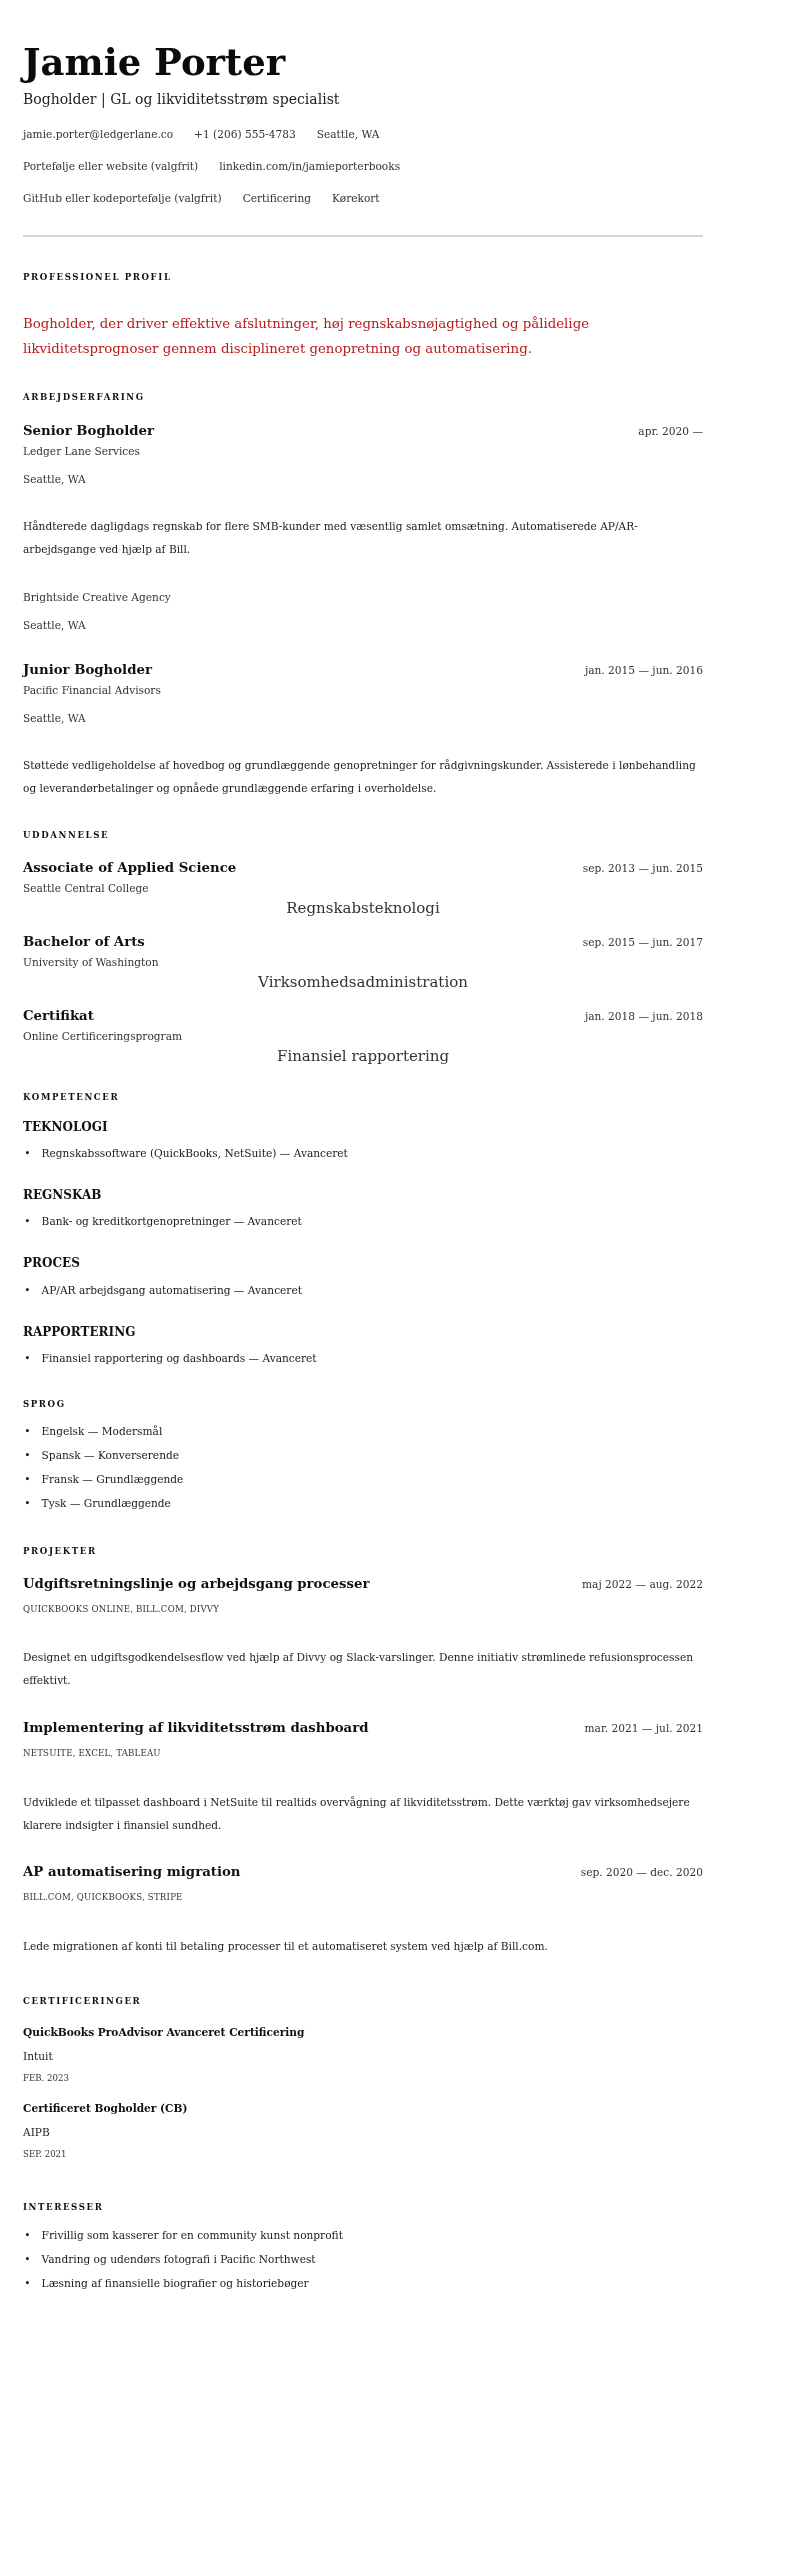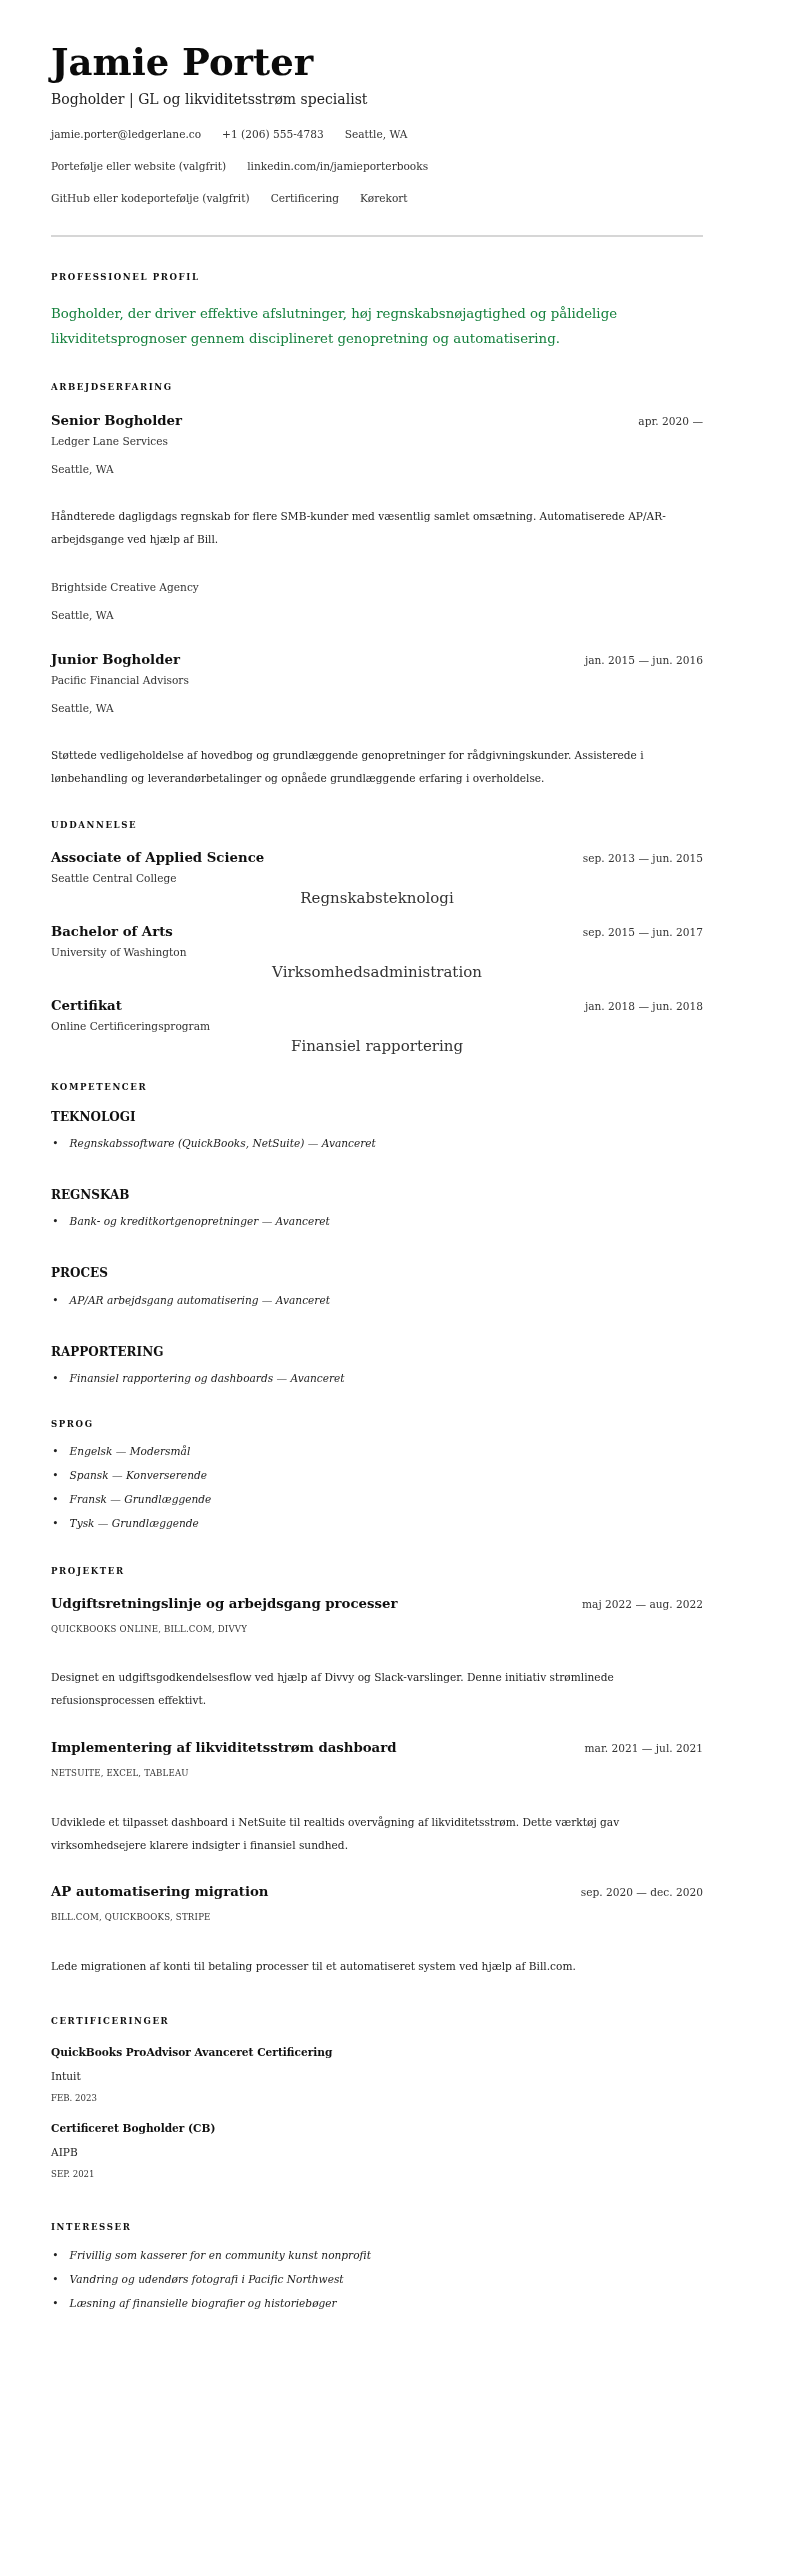--- a/index.html
+++ b/index.html
@@ -3,57 +3,57 @@
 <meta charset="utf-8">
 <style>
   * { box-sizing: border-box; margin: 0; padding: 0; }
   html, body { background: #ffffff; }
   body {
     width: 796px;
     min-height: 2576px;
     font-family: "DejaVu Serif", serif;
     color: #111111;
   }
-  .page { padding: 38px 45px 40px 51px; width: 748px; }
+  .page { padding: 38px 45px 40px 23px; width: 748px; }
   .name { font-size: 37px; font-weight: bold; line-height: 48px; color: #0b0b0b; }
   .headline { font-size: 14px; line-height: 20px; color: #222; margin-top: 2.7px; }
   .contact-row { display: flex; gap: 13px 21px; font-size: 10.6px; line-height: 16px; color: #333; }
   .contact-row.first { margin-top: 17px; }
   .contact-row + .contact-row { margin-top: 16px; }
   .divider { height: 2px; background: #d6d6d6; margin-top: 29px; }
   .section-title {
     font-size: 8.6px; font-weight: bold; letter-spacing: 1.6px;
     text-transform: uppercase; color: #111; line-height: 13.3px;
   }
   .sec-profile { margin-top: 34px; }
-  .profile-text { font-size: 13.3px; line-height: 25px; color: #15803d; margin-top: 17px; }
+  .profile-text { font-size: 13.3px; line-height: 25px; color: #b91c1c; margin-top: 27px; }
 
   .sec-exp { margin-top: 30.5px; }
   .job { margin-top: 17px; }
   .job + .job { margin-top: 28px; }
   .row-head { display: flex; justify-content: space-between; align-items: baseline; }
   .job-title { font-size: 13.3px; font-weight: bold; line-height: 18.6px; color: #111; }
   .dates { font-size: 10.6px; line-height: 16px; color: #333; white-space: nowrap; }
   .company { font-size: 10.6px; line-height: 16px; color: #333; margin-top: 2.7px; }
   .location { font-size: 10.6px; line-height: 16px; color: #333; margin-top: 12px; }
   .job-desc { font-size: 10.6px; line-height: 23px; color: #222; margin-top: 28px; }
 
   .sec-edu { margin-top: 29px; }
   .edu { margin-top: 16px; }
   .edu + .edu { margin-top: 17px; }
   .edu .company { margin-top: 2.7px; }
   .field { font-size: 15px; line-height: 16px; color: #333; margin-top: 4px; text-align: center; }
 
   .sec-skills { margin-top: 26.5px; }
   .skill-group { margin-top: 14.6px; }
-  .skill-group + .skill-group { margin-top: 36px; }
+  .skill-group + .skill-group { margin-top: 26px; }
   .skill-cat { font-size: 12px; font-weight: bold; line-height: 17px; color: #111; }
   ul.bullets { list-style: none; margin-top: 9.3px; }
   ul.bullets li {
-    position: relative; padding-left: 18.6px; font-size: 10.6px; line-height: 16px; color: #1a1a1a; font-style: italic;
+    position: relative; padding-left: 18.6px; font-size: 10.6px; line-height: 16px; color: #1a1a1a;
   }
   ul.bullets li::before {
     content: "•"; position: absolute; left: 1.3px; top: 0; color: #222;
   }
   .sec-lang { margin-top: 32px; }
   .sec-lang ul.bullets { margin-top: 12px; }
   .sec-lang ul.bullets li + li { margin-top: 8px; }
 
   .sec-proj { margin-top: 34px; }
   .proj { margin-top: 16px; }

